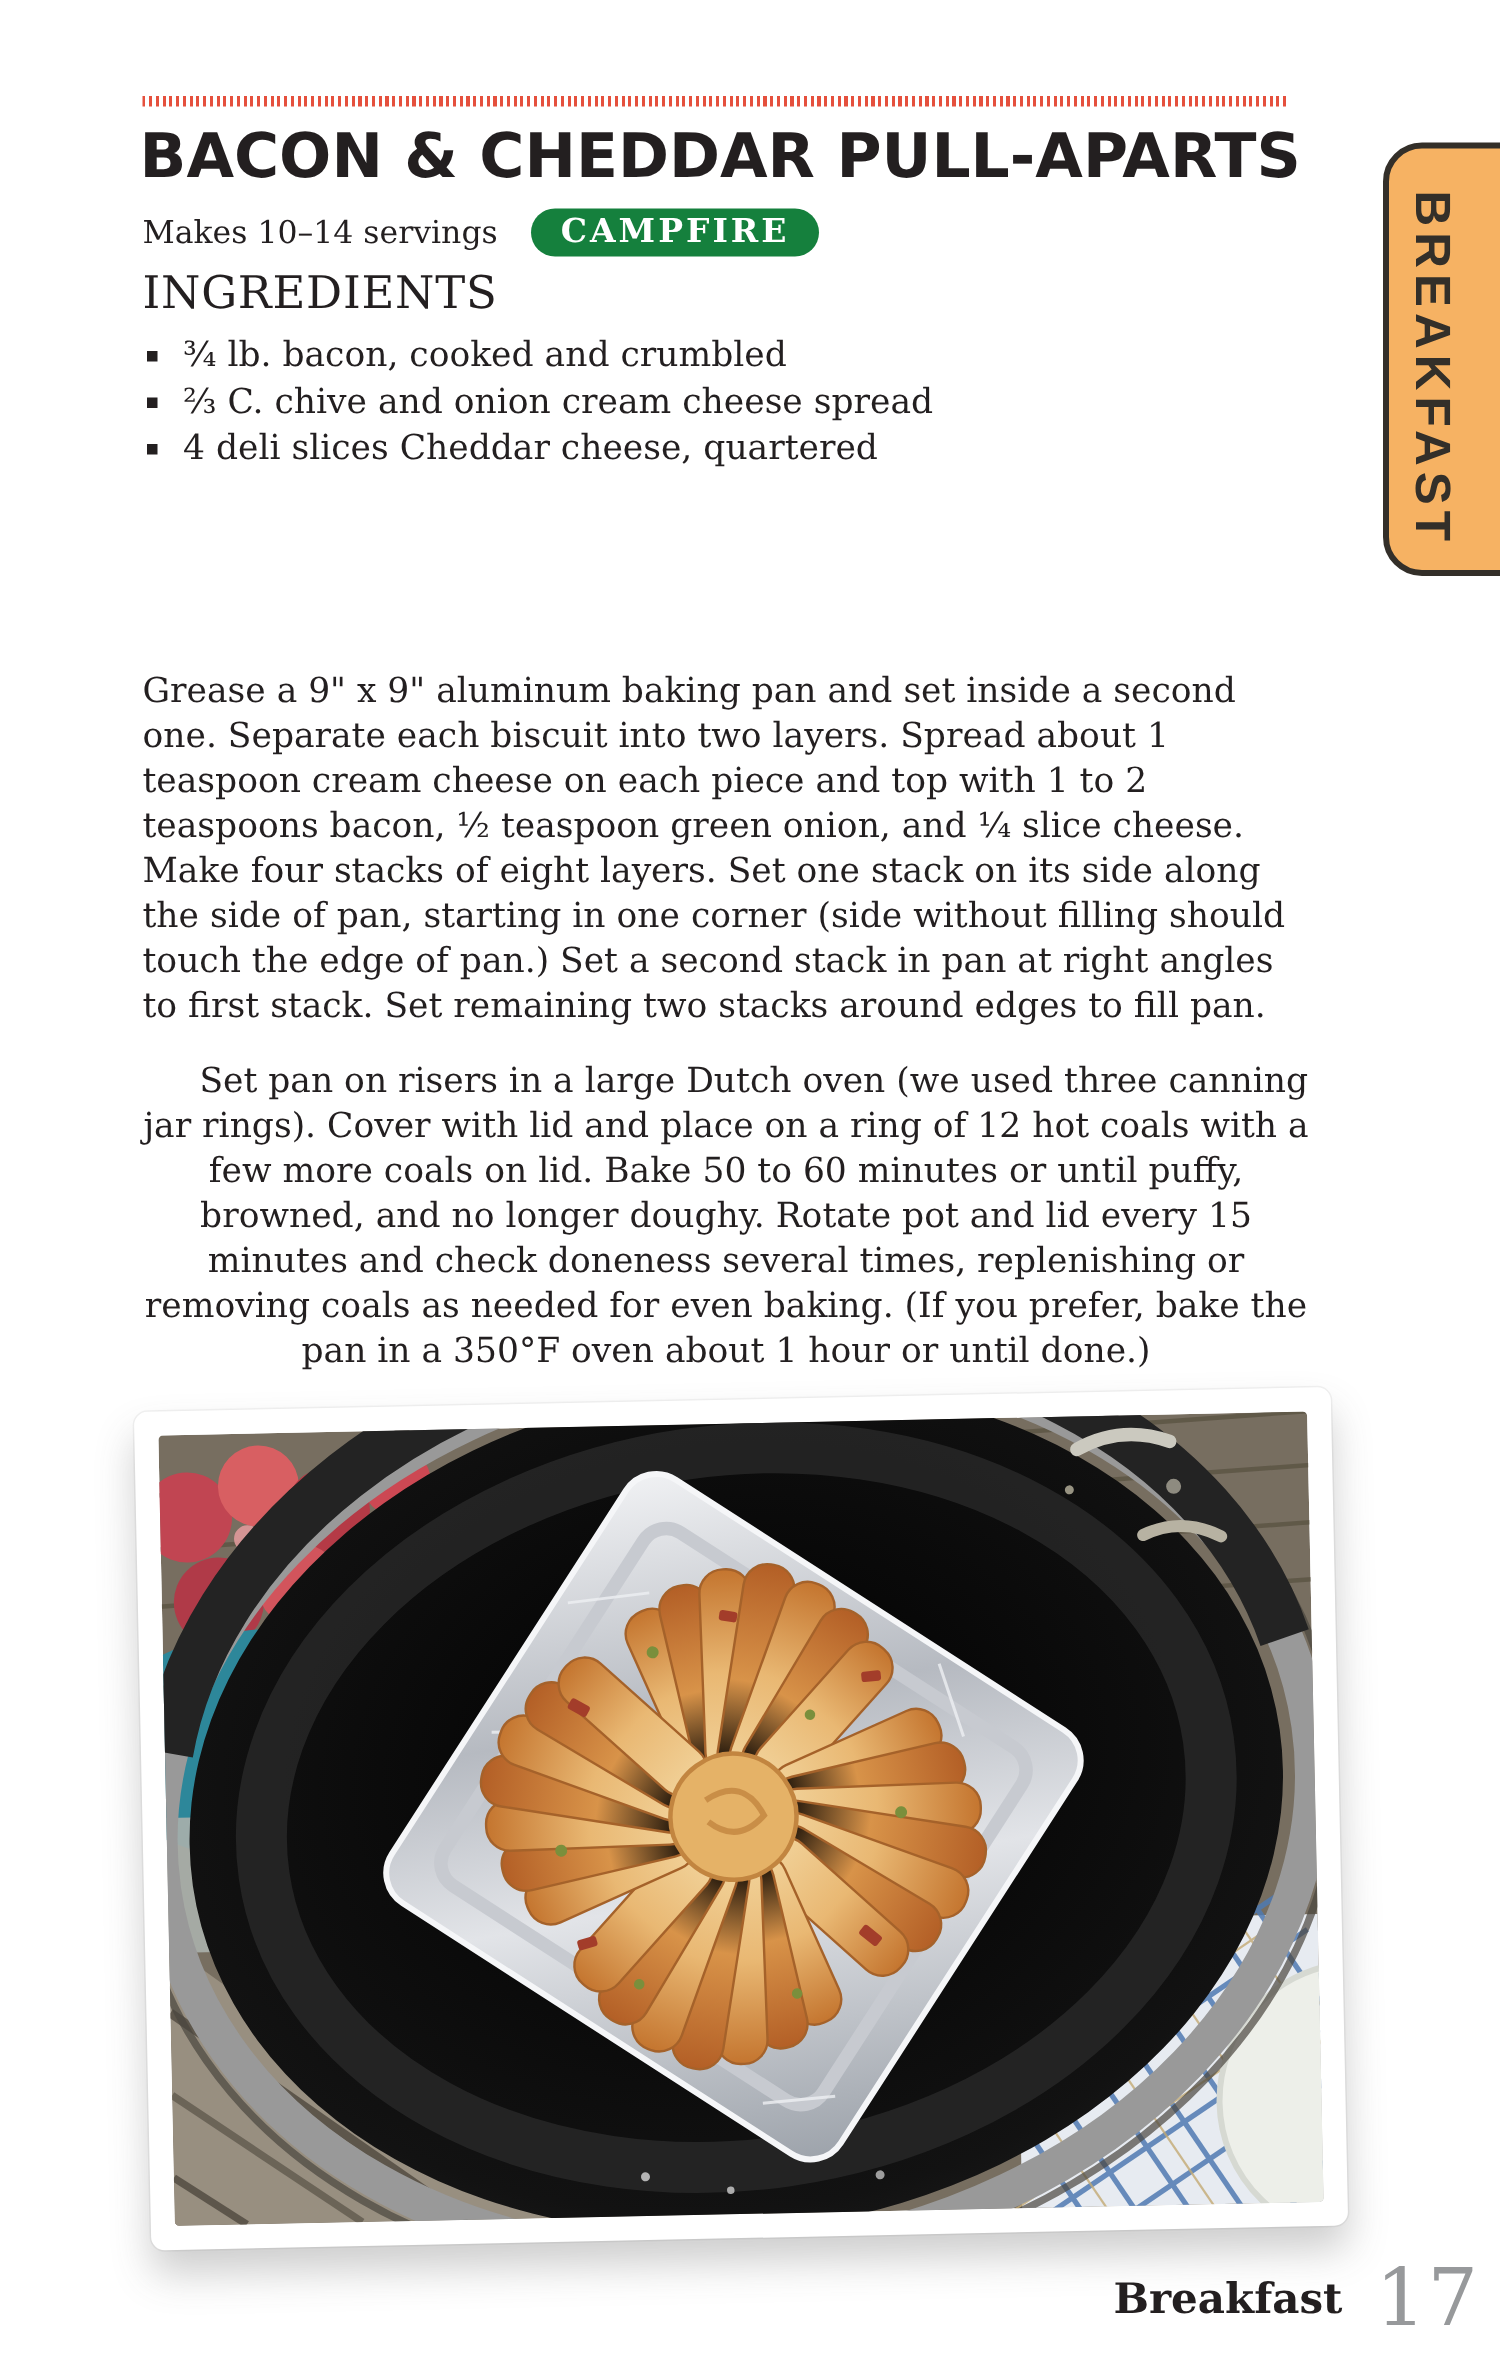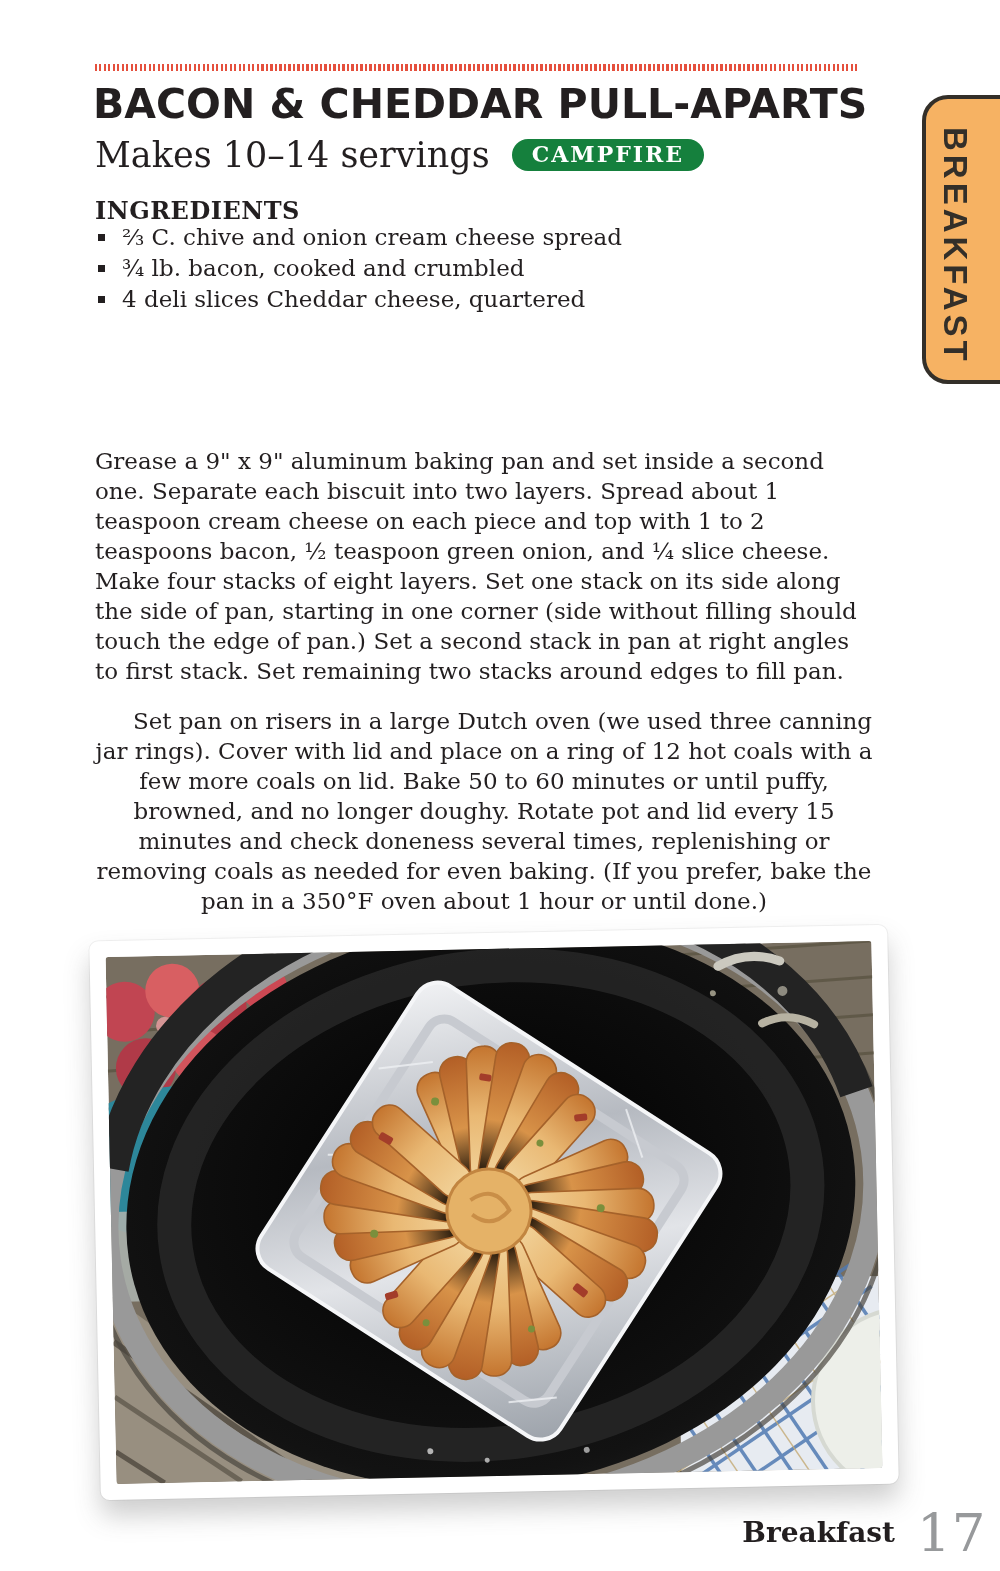--- a/index.html
+++ b/index.html
@@ -10,28 +10,28 @@
   .dotted-rule{
     position:absolute;left:95px;top:64px;width:765px;height:7px;
     background:repeating-linear-gradient(90deg,#e5503d 0 2px,rgba(0,0,0,0) 2px 4.5px);
   }
   .title{
     position:absolute;left:93px;top:80px;margin:0;white-space:nowrap;
     font-family:"DejaVu Sans", sans-serif;font-weight:bold;font-size:41px;
     letter-spacing:0px;color:#231f20;
   }
   .servings-row{position:absolute;left:95px;top:138px;display:flex;align-items:center;gap:22px;}
-  .servings{font-size:35px;line-height:34px;}
+  .servings{font-size:21px;line-height:34px;}
   .badge{
     background:#15803d;color:#ffffff;font-weight:bold;font-size:22px;
     letter-spacing:2px;padding:2px 20px 4px 20px;border-radius:17px;
     font-family:"DejaVu Serif", serif;
   }
   .ing-heading{
-    position:absolute;left:95px;top:196px;margin:0;font-size:24px;font-weight:bold;letter-spacing:0.5px;
+    position:absolute;left:95px;top:178px;margin:0;font-size:30px;font-weight:normal;letter-spacing:0.5px;
   }
   .ing-list{
     position:absolute;left:95px;top:222px;width:700px;margin:0;padding:0;list-style:none;
     font-size:23px;line-height:31px;
   }
   .ing-list li{position:relative;padding-left:27px;}
   .ing-list li::before{
     content:"";position:absolute;left:3px;top:12px;width:7px;height:7px;background:#231f20;
   }
   .para{
@@ -74,22 +74,22 @@
 <h1 class="title">BACON &amp; CHEDDAR PULL-APARTS</h1>
 
 <div class="servings-row">
   <span class="servings">Makes 10–14 servings</span>
   <span class="badge">CAMPFIRE</span>
 </div>
 
 <h2 class="ing-heading">INGREDIENTS</h2>
 
 <ul class="ing-list">
+  <li>¾ lb. bacon, cooked and crumbled</li>
   <li>⅔ C. chive and onion cream cheese spread</li>
-  <li>¾ lb. bacon, cooked and crumbled</li>
   <li>4 deli slices Cheddar cheese, quartered</li>
 </ul>
 
 <p class="para para-1">Grease a 9" x 9" aluminum baking pan and set inside a second one. Separate each biscuit into two layers. Spread about 1 teaspoon cream cheese on each piece and top with 1 to 2 teaspoons bacon, ½ teaspoon green onion, and ¼ slice cheese. Make four stacks of eight layers. Set one stack on its side along the side of pan, starting in one corner (side without filling should touch the edge of pan.) Set a second stack in pan at right angles to first stack. Set remaining two stacks around edges to fill pan.</p>
 <p class="para para-2">Set pan on risers in a large Dutch oven (we used three canning jar rings). Cover with lid and place on a ring of 12 hot coals with a few more coals on lid. Bake 50 to 60 minutes or until puffy, browned, and no longer doughy. Rotate pot and lid every 15 minutes and check doneness several times, replenishing or removing coals as needed for even baking. (If you prefer, bake the pan in a 350°F oven about 1 hour or until done.)</p>
 
 <figure class="photo-frame" aria-label="Golden pull-apart biscuit bread in a foil pan inside a cast-iron Dutch oven, with strawberries and a plaid cloth nearby">
   <svg width="766" height="527" viewBox="0 0 766 527" xmlns="http://www.w3.org/2000/svg">
     <defs>
       <linearGradient id="foil" x1="0" y1="0" x2="1" y2="1">

